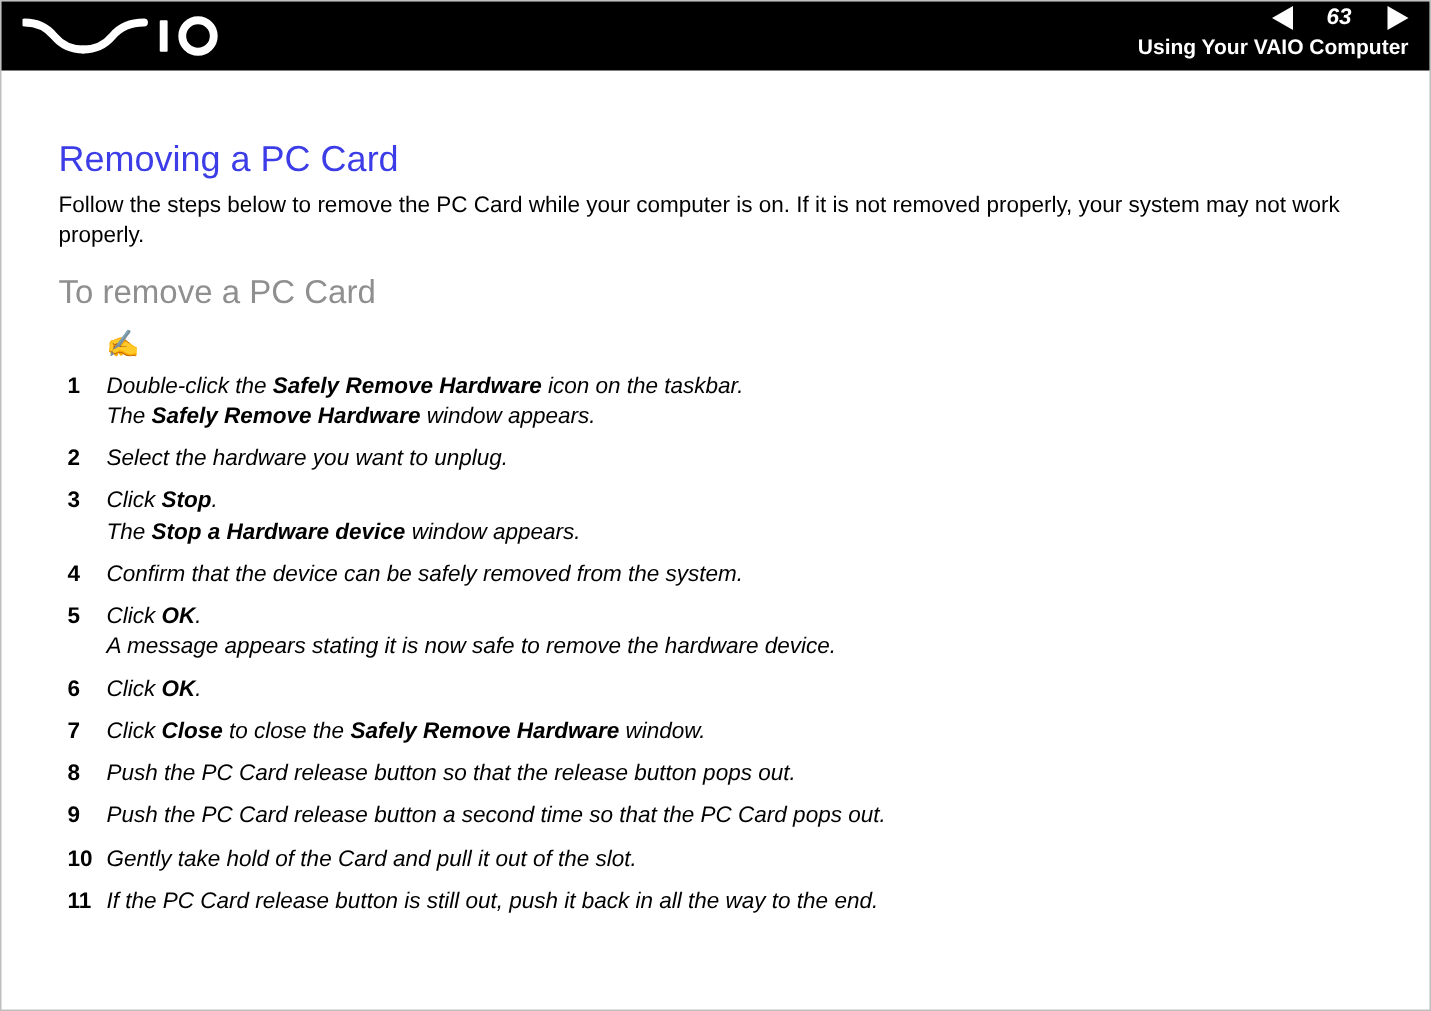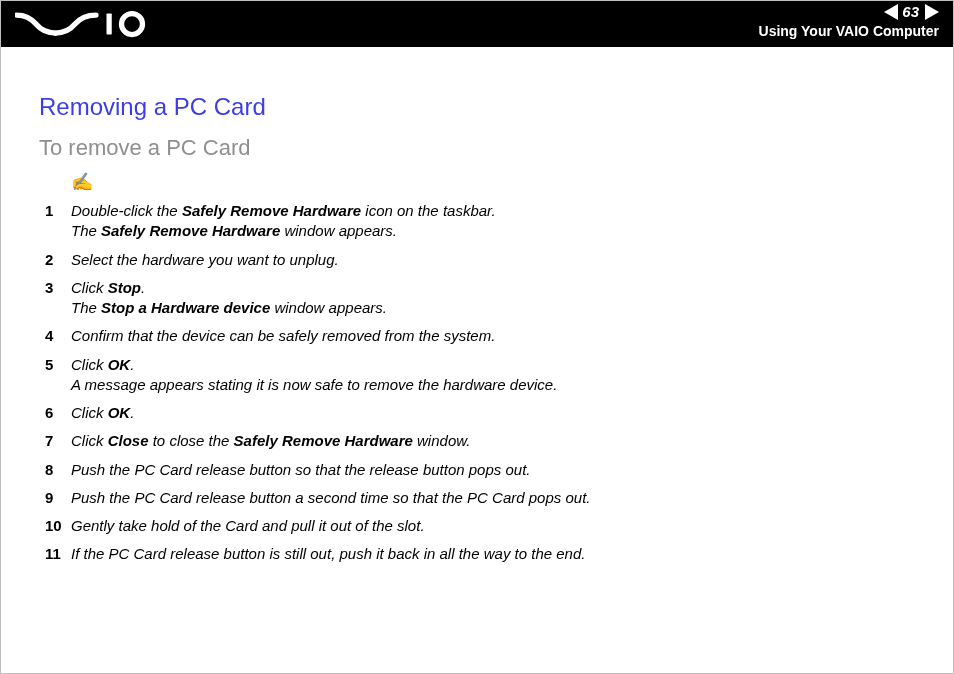--- a/index.html
+++ b/index.html
@@ -23,21 +23,21 @@
     position: absolute;
     left: 14px; top: 8px;
     height: 30px; width: auto;
   }
   .vaio-logo svg { height: 30px; }
   .page-nav {
     position: absolute;
     right: 14px; top: 2px;
     display: flex;
     align-items: center;
-    gap: 2px;
+    gap: 20px;
   }
   .tri-left, .tri-right {
     width: 0; height: 0;
     border-top: 8px solid transparent;
     border-bottom: 8px solid transparent;
     cursor: pointer;
   }
   .tri-left { border-right: 14px solid #fff; }
   .tri-right { border-left: 14px solid #fff; margin-left: 2px; }
   .page-num {
@@ -126,20 +126,21 @@
     <div class="page-nav">
       <div class="tri-left"></div>
       <span class="page-num">63</span>
       <div class="tri-right"></div>
     </div>
     <div class="section-label">Using Your VAIO Computer</div>
   </div>
 
   <div class="content">
     <h1 class="title">Removing a PC Card</h1>
+    <p class="intro">Follow the steps below to remove the PC Card while your computer is on. If it is not removed properly, your system may not work properly.</p>
     <h2 class="subheading">To remove a PC Card</h2>
 
     <div class="note-block">
       <span class="note-icon">✍</span>
     </div>
 
     <ol class="steps" id="steps">
         <li>
           <span class="step-num">1</span>
           <span class="step-body">Double-click the <b>Safely Remove Hardware</b> icon on the taskbar.<br>The <b>Safely Remove Hardware</b> window appears.</span>

